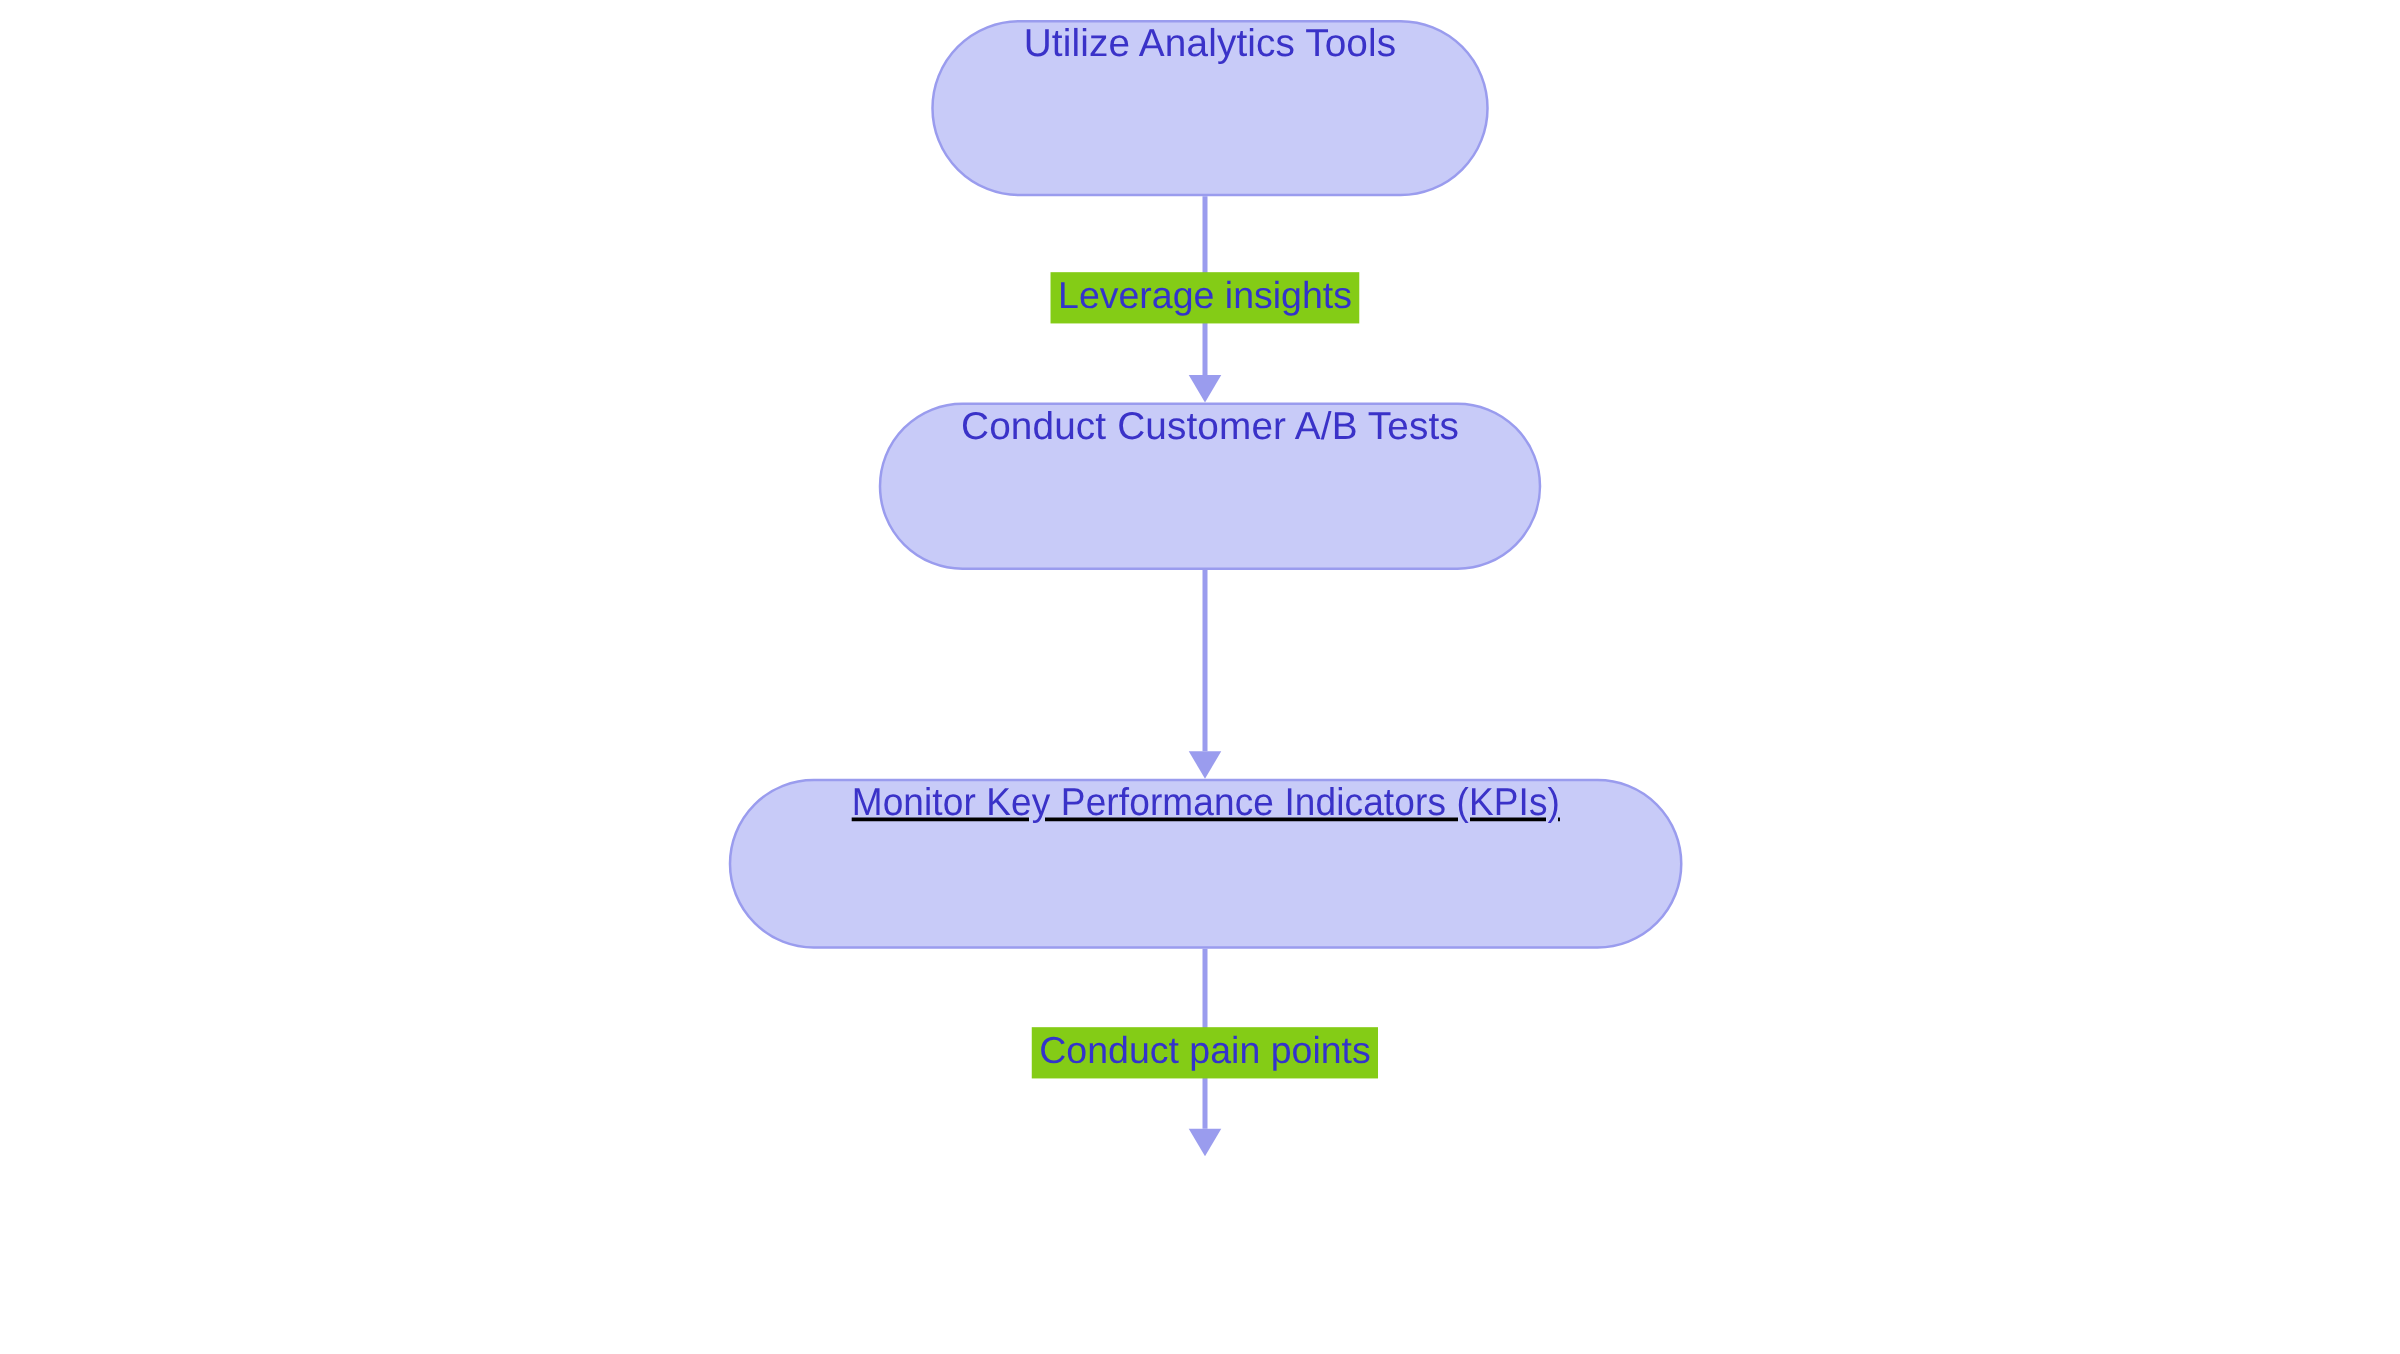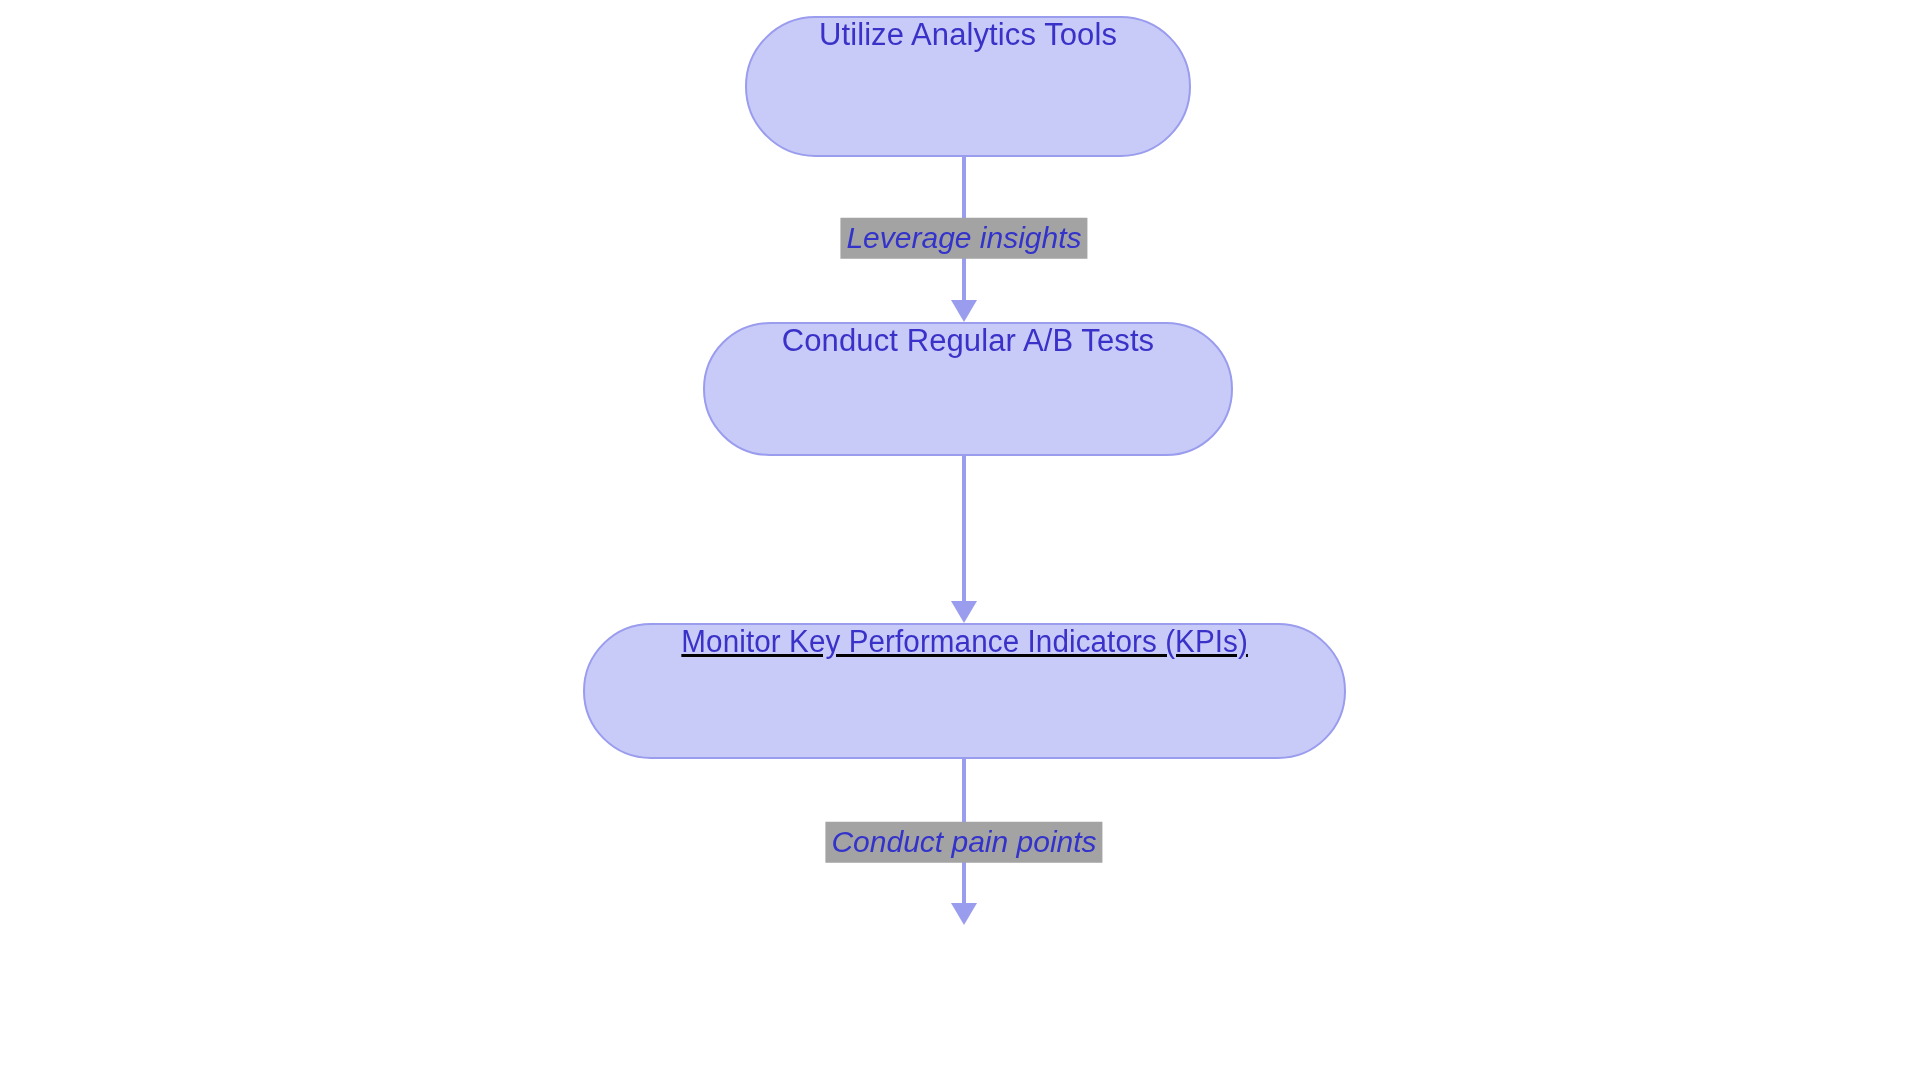--- a/index.html
+++ b/index.html
@@ -91,30 +91,29 @@
 
   
   #edge-3 { left: 964px; top: 759px; width: 0; height: 166px; }
   #edge-3 .edge-line  { height: 144px; }
   #edge-3 .edge-arrow { top: 144px; }
 
   
   .edge-label {
     position: absolute;
     transform: translate(-50%, -50%);
-    background: #a3a3a3;
+    background: #84cc16;
     color: #3333cc;
     font-family: "Liberation Sans", sans-serif;
     font-size: 30px;
     font-weight: 400;
     line-height: 1.15;
     white-space: nowrap;
     padding: 3px 6px;
     z-index: 4;
-    font-style: italic;
   }
   #edge-label-1 { left: 964px; top: 238px; }
   #edge-label-2 { left: 964px; top: 540px; }
   #edge-label-3 { left: 964px; top: 842px; }
 </style>
 </head>
 <body>
 
 <div id="flow-canvas">
 
@@ -122,21 +121,21 @@
     <span class="node-label">Utilize Analytics Tools</span>
   </div>
 
   <div class="edge" id="edge-1">
     <div class="edge-line"></div>
     <div class="edge-arrow"></div>
   </div>
   <div class="edge-label" id="edge-label-1">Leverage insights</div>
 
   <div class="node" id="node-2">
-    <span class="node-label">Conduct Regular A/B Tests</span>
+    <span class="node-label">Conduct Customer A/B Tests</span>
   </div>
 
   <div class="edge" id="edge-2">
     <div class="edge-line"></div>
     <div class="edge-arrow"></div>
   </div>
 
   <div class="node" id="node-3">
     <span class="node-label">Monitor Key Performance Indicators (KPIs)</span>
   </div>

